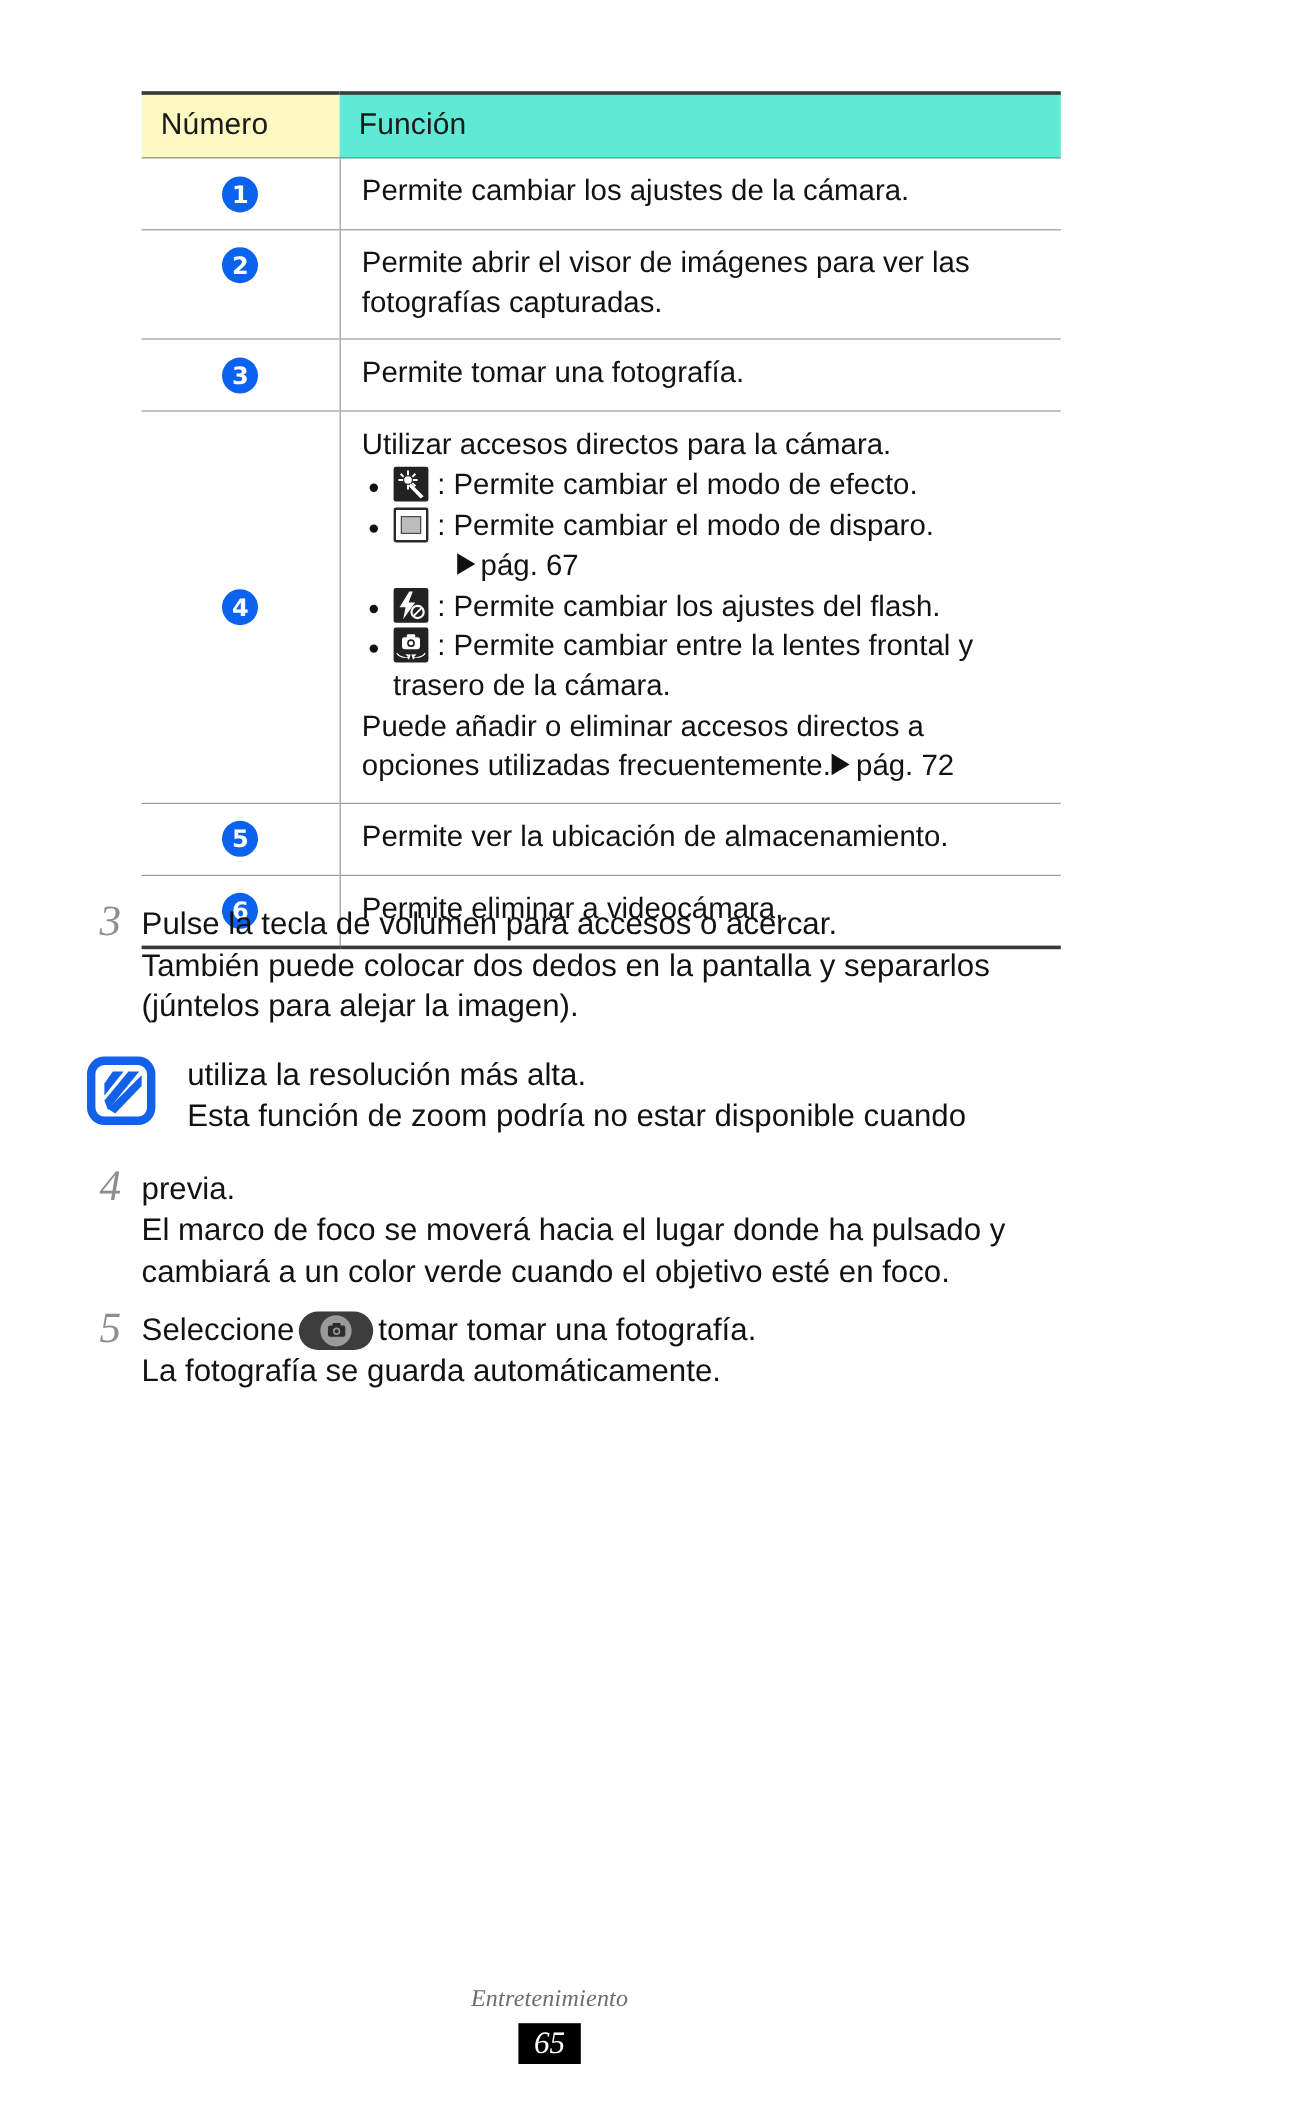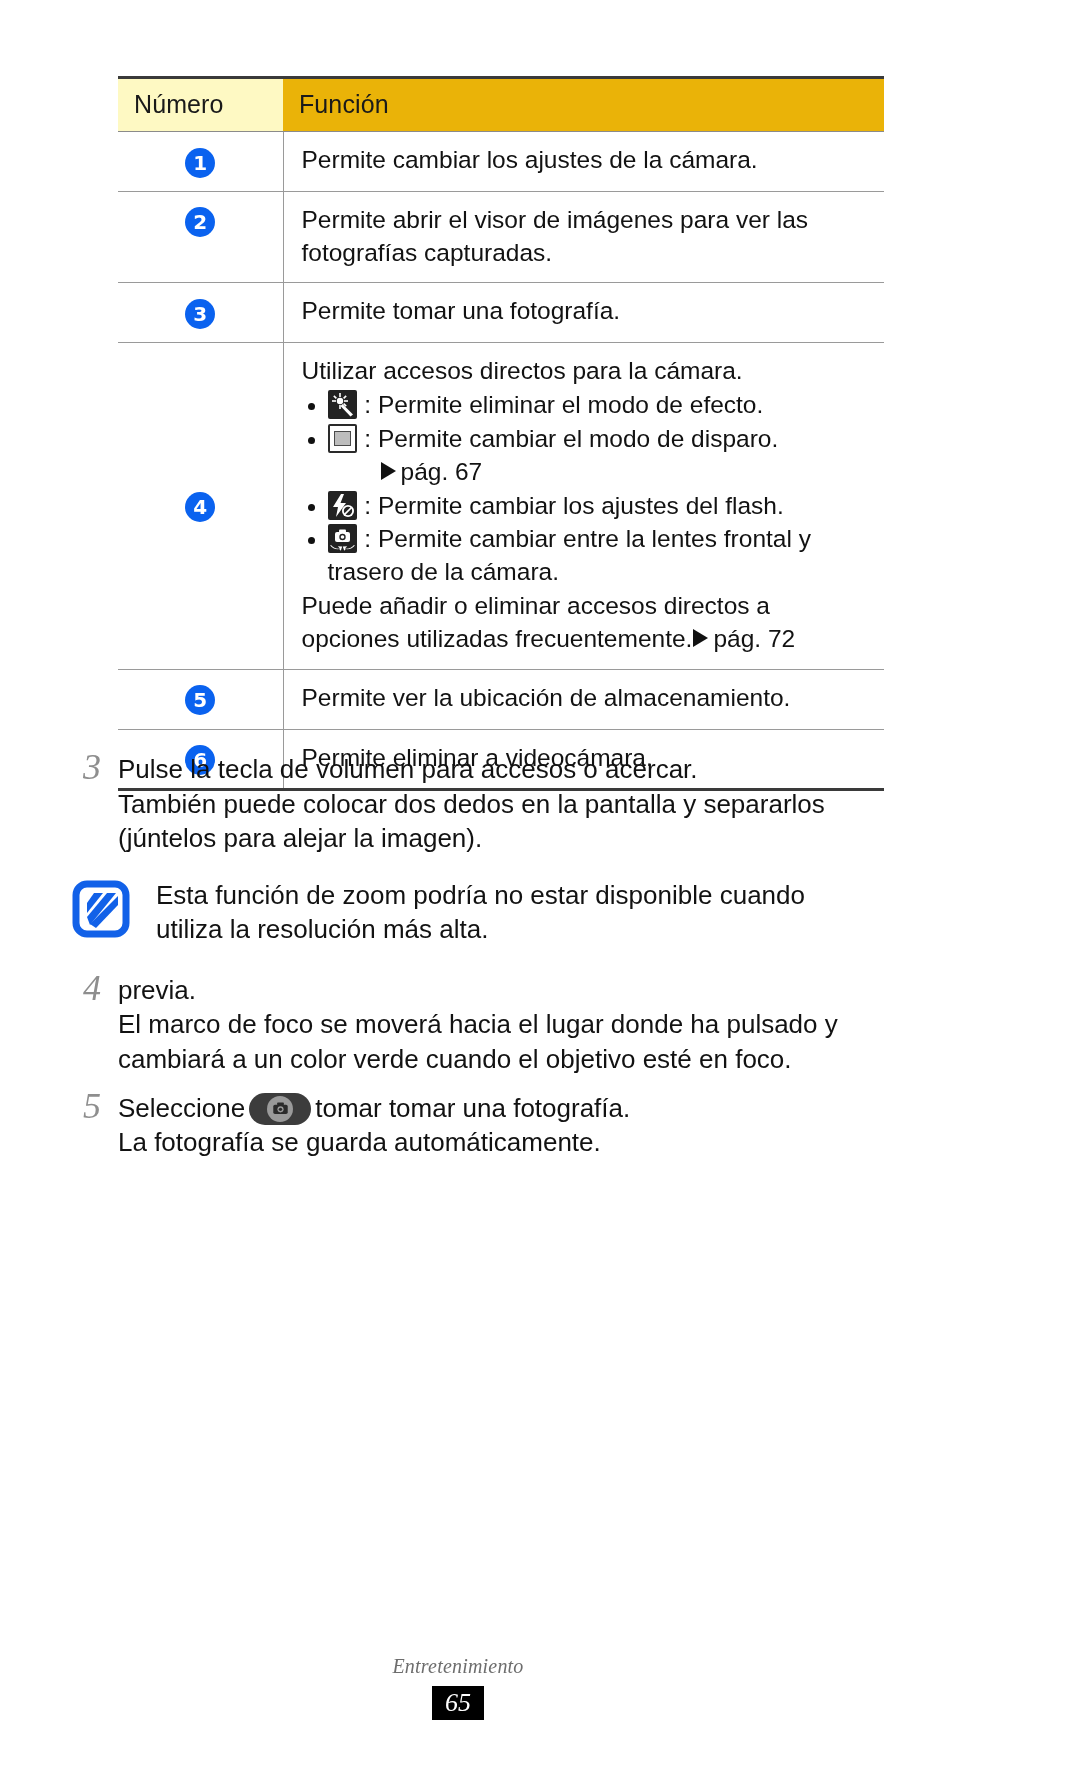--- a/index.html
+++ b/index.html
@@ -41,21 +41,21 @@
     font-weight: normal;
     font-size: 25px;
     text-align: left;
     padding: 11px 0 12px 16px;
     border-top: 3px solid #3a3a3a;
     border-bottom: 1px solid #8b8b8b;
     color: #1a1a1a;
     letter-spacing: 0.1px;
   }
   table.fn-table thead th.h-num { background: #fef9c3; }
-  table.fn-table thead th.h-fn  { background: #eab308; }
+  table.fn-table thead th.h-fn  { background: #5eead4; }
 
   table.fn-table td {
     border-bottom: 1px solid #9a9a9a;
     vertical-align: top;
     font-size: 24.5px;
     line-height: 1.34;
     color: #121212;
   }
   table.fn-table tr.last-row td {
     border-bottom: 3px solid #3a3a3a;
@@ -307,21 +307,21 @@
                       <rect x="11.2" y="15" width="1.6" height="4"></rect>
                       <rect x="4" y="10.2" width="4" height="1.6"></rect>
                       <rect x="16" y="10.2" width="4" height="1.6"></rect>
                       <rect x="6.3" y="5.3" width="1.6" height="3.6" transform="rotate(-45 7.1 7.1)"></rect>
                       <rect x="16.1" y="13.1" width="1.6" height="3.6" transform="rotate(-45 16.9 14.9)"></rect>
                       <rect x="16.1" y="5.3" width="1.6" height="3.6" transform="rotate(45 16.9 7.1)"></rect>
                       <polygon points="14.5,14 25,24.5 22.5,26.5 12.5,16"></polygon>
                     </g>
                   </svg>
                 </span>
-                <span>: Permite eliminar el modo de efecto.</span>
+                <span>: Permite cambiar el modo de efecto.</span>
               </li>
 
               <li>
                 <span class="ui-ico ico-shoot">
                   <span class="inner"></span>
                 </span>
                 <span>: Permite cambiar el modo de disparo.</span>
                 <span class="indent-line">
                   <span class="tri"></span><span>pág. 67</span>
                 </span>
@@ -398,22 +398,22 @@
         <svg viewBox="0 0 58 58" width="58" height="58">
           <rect x="4" y="4" width="50" height="50" rx="11" ry="11" fill="none" stroke="#1261e8" stroke-width="7"></rect>
           <g fill="#1261e8">
             <polygon points="22,13 31,13 15,33 15,23"></polygon>
             <polygon points="35,13 44,13 18,45 15,37"></polygon>
             <polygon points="46,16 46,25 24,48 18,44"></polygon>
           </g>
         </svg>
       </span>
       <div class="note-text">
+        <div>utiliza la resolución más alta.</div>
         <div>Esta función de zoom podría no estar disponible cuando</div>
-        <div>utiliza la resolución más alta.</div>
       </div>
     </div>
 
     <div class="step">
       <div class="snum">4</div>
       <div class="sbody">
         <p>previa.</p>
         <p>El marco de foco se moverá hacia el lugar donde ha pulsado y</p>
         <p>cambiará a un color verde cuando el objetivo esté en foco.</p>
       </div>

